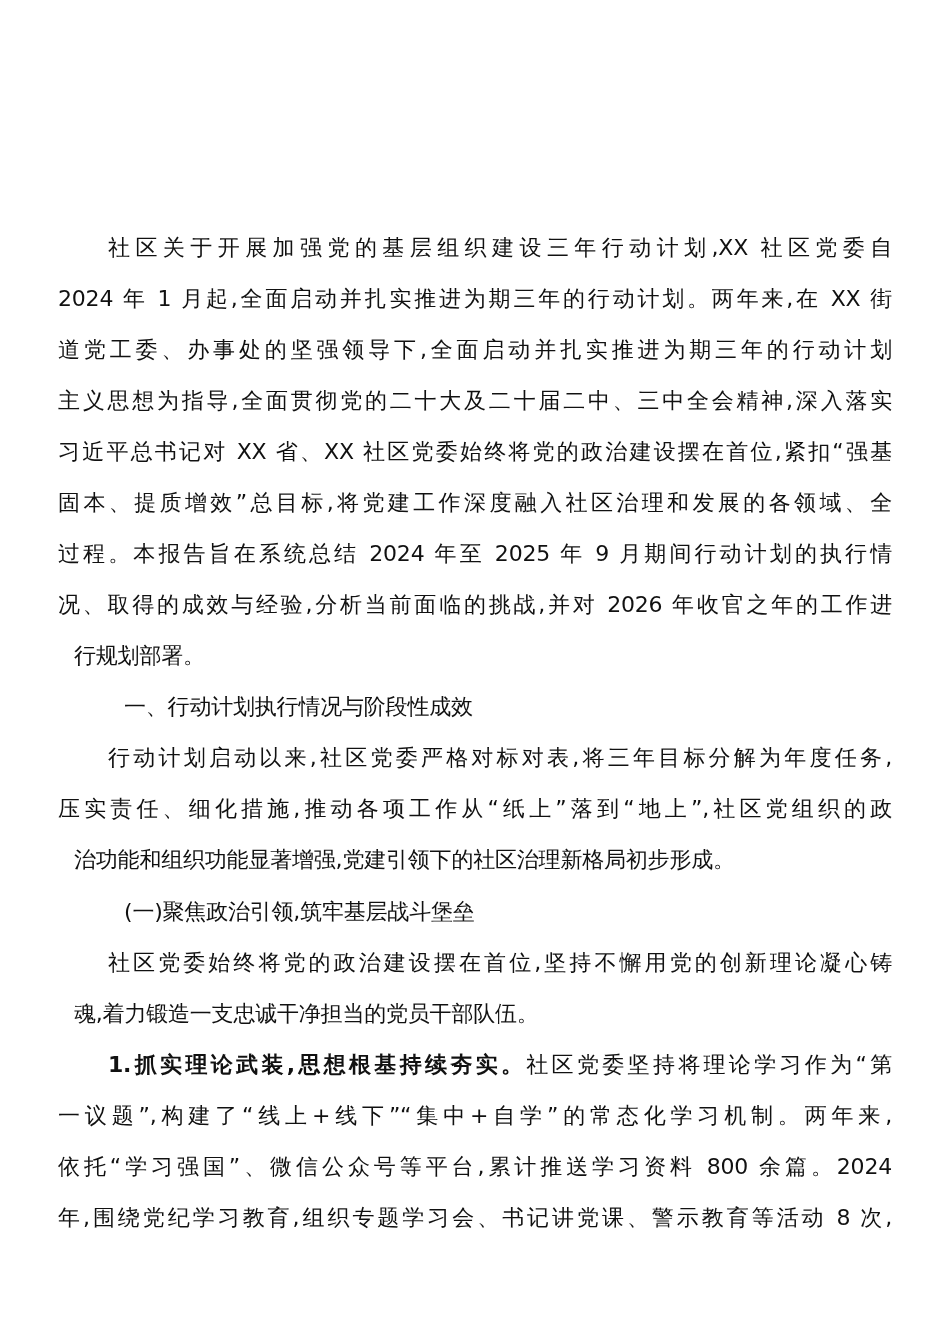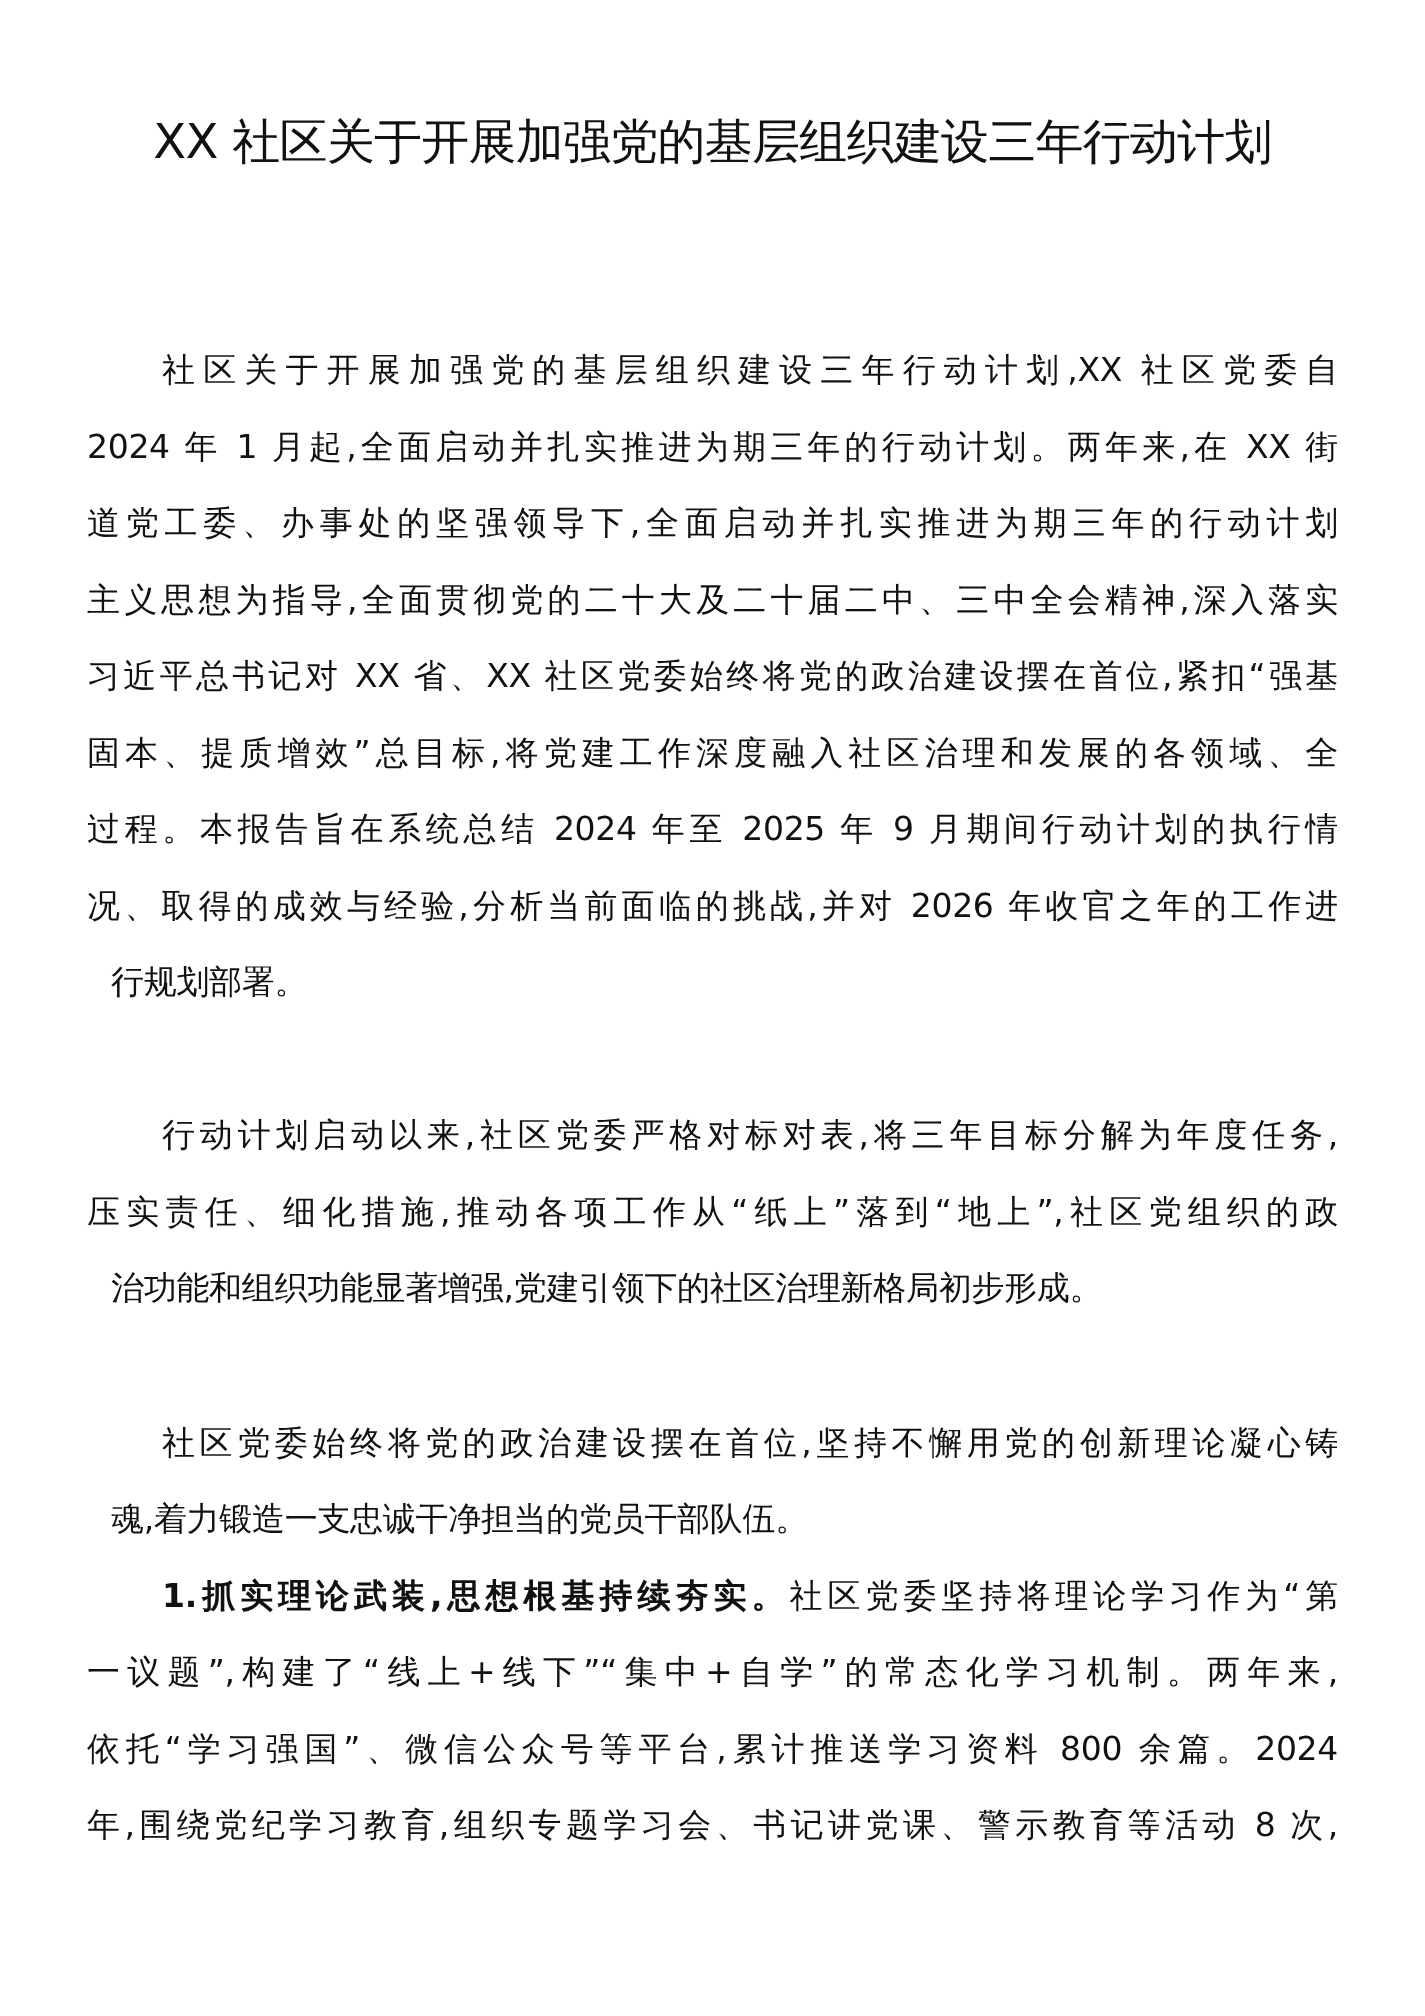--- a/index.html
+++ b/index.html
@@ -49,41 +49,42 @@
     }
     .line.last { text-align-last: left; margin-left: 16px; }
     .line.indent { left: 108px; width: 784px; }
     .bold { font-weight: bold; }
   </style>
 </head>
 <body>
 
 <div class="page">
 
-  <h1 class="title l1">XX 社区关于开展加强党的基层组织建设三年行动计划</h1>
 
   <div>
     <div class="line indent" style="top:233px">社区关于开展加强党的基层组织建设三年行动计划,XX 社区党委自</div>
     <div class="line" style="top:284px">2024 年 1 月起,全面启动并扎实推进为期三年的行动计划。两年来,在 XX 街</div>
     <div class="line" style="top:335px">道党工委、办事处的坚强领导下,全面启动并扎实推进为期三年的行动计划</div>
     <div class="line" style="top:386px">主义思想为指导,全面贯彻党的二十大及二十届二中、三中全会精神,深入落实</div>
     <div class="line" style="top:437px">习近平总书记对 XX 省、XX 社区党委始终将党的政治建设摆在首位,紧扣“强基</div>
     <div class="line" style="top:488px">固本、提质增效”总目标,将党建工作深度融入社区治理和发展的各领域、全</div>
     <div class="line" style="top:539px">过程。本报告旨在系统总结 2024 年至 2025 年 9 月期间行动计划的执行情</div>
     <div class="line" style="top:590px">况、取得的成效与经验,分析当前面临的挑战,并对 2026 年收官之年的工作进</div>
     <div class="line last" style="top:641px">行规划部署。</div>
   </div>
 
+  <div class="line indent last" style="top:692px">一、行动计划执行情况与阶段性成效</div>
 
   <div>
     <div class="line indent" style="top:743px">行动计划启动以来,社区党委严格对标对表,将三年目标分解为年度任务,</div>
     <div class="line" style="top:794px">压实责任、细化措施,推动各项工作从“纸上”落到“地上”,社区党组织的政</div>
     <div class="line last" style="top:845px">治功能和组织功能显著增强,党建引领下的社区治理新格局初步形成。</div>
   </div>
 
+  <div class="line indent last" style="top:897px">(一)聚焦政治引领,筑牢基层战斗堡垒</div>
 
   <div>
     <div class="line indent" style="top:948px">社区党委始终将党的政治建设摆在首位,坚持不懈用党的创新理论凝心铸</div>
     <div class="line last" style="top:999px">魂,着力锻造一支忠诚干净担当的党员干部队伍。</div>
   </div>
 
   <div>
     <div class="line indent" style="top:1050px"><span class="bold">1.抓实理论武装,思想根基持续夯实。</span><span>社区党委坚持将理论学习作为“第</span></div>
     <div class="line" style="top:1101px">一议题”,构建了“线上+线下”“集中+自学”的常态化学习机制。两年来,</div>
     <div class="line" style="top:1152px">依托“学习强国”、微信公众号等平台,累计推送学习资料 800 余篇。2024</div>

